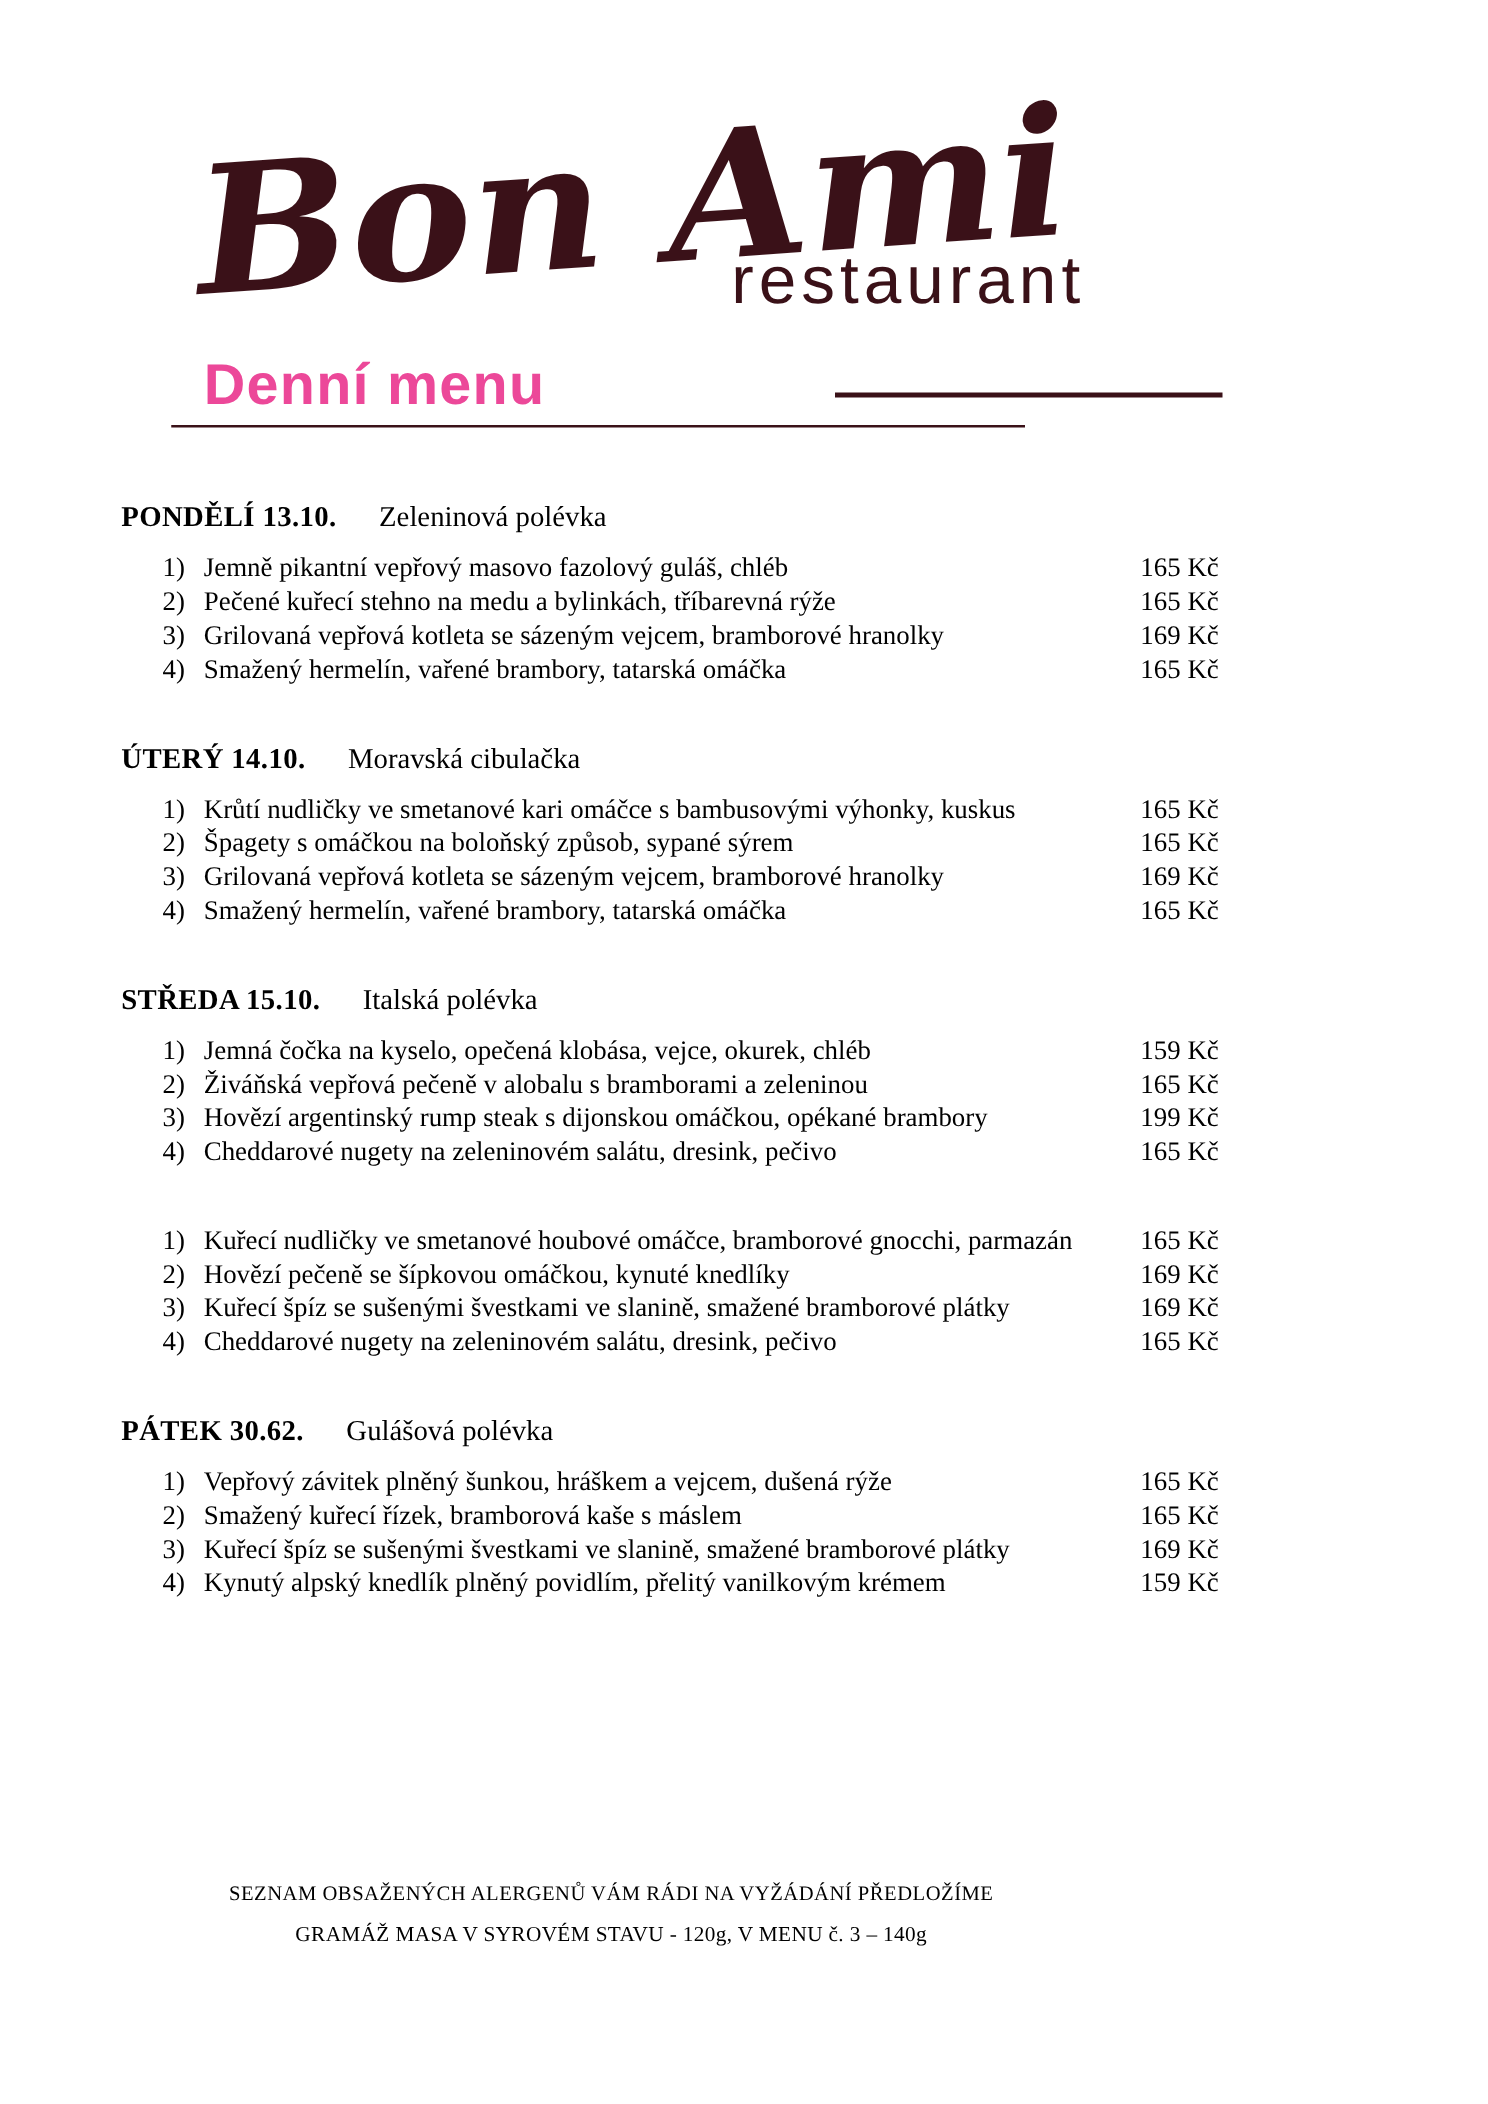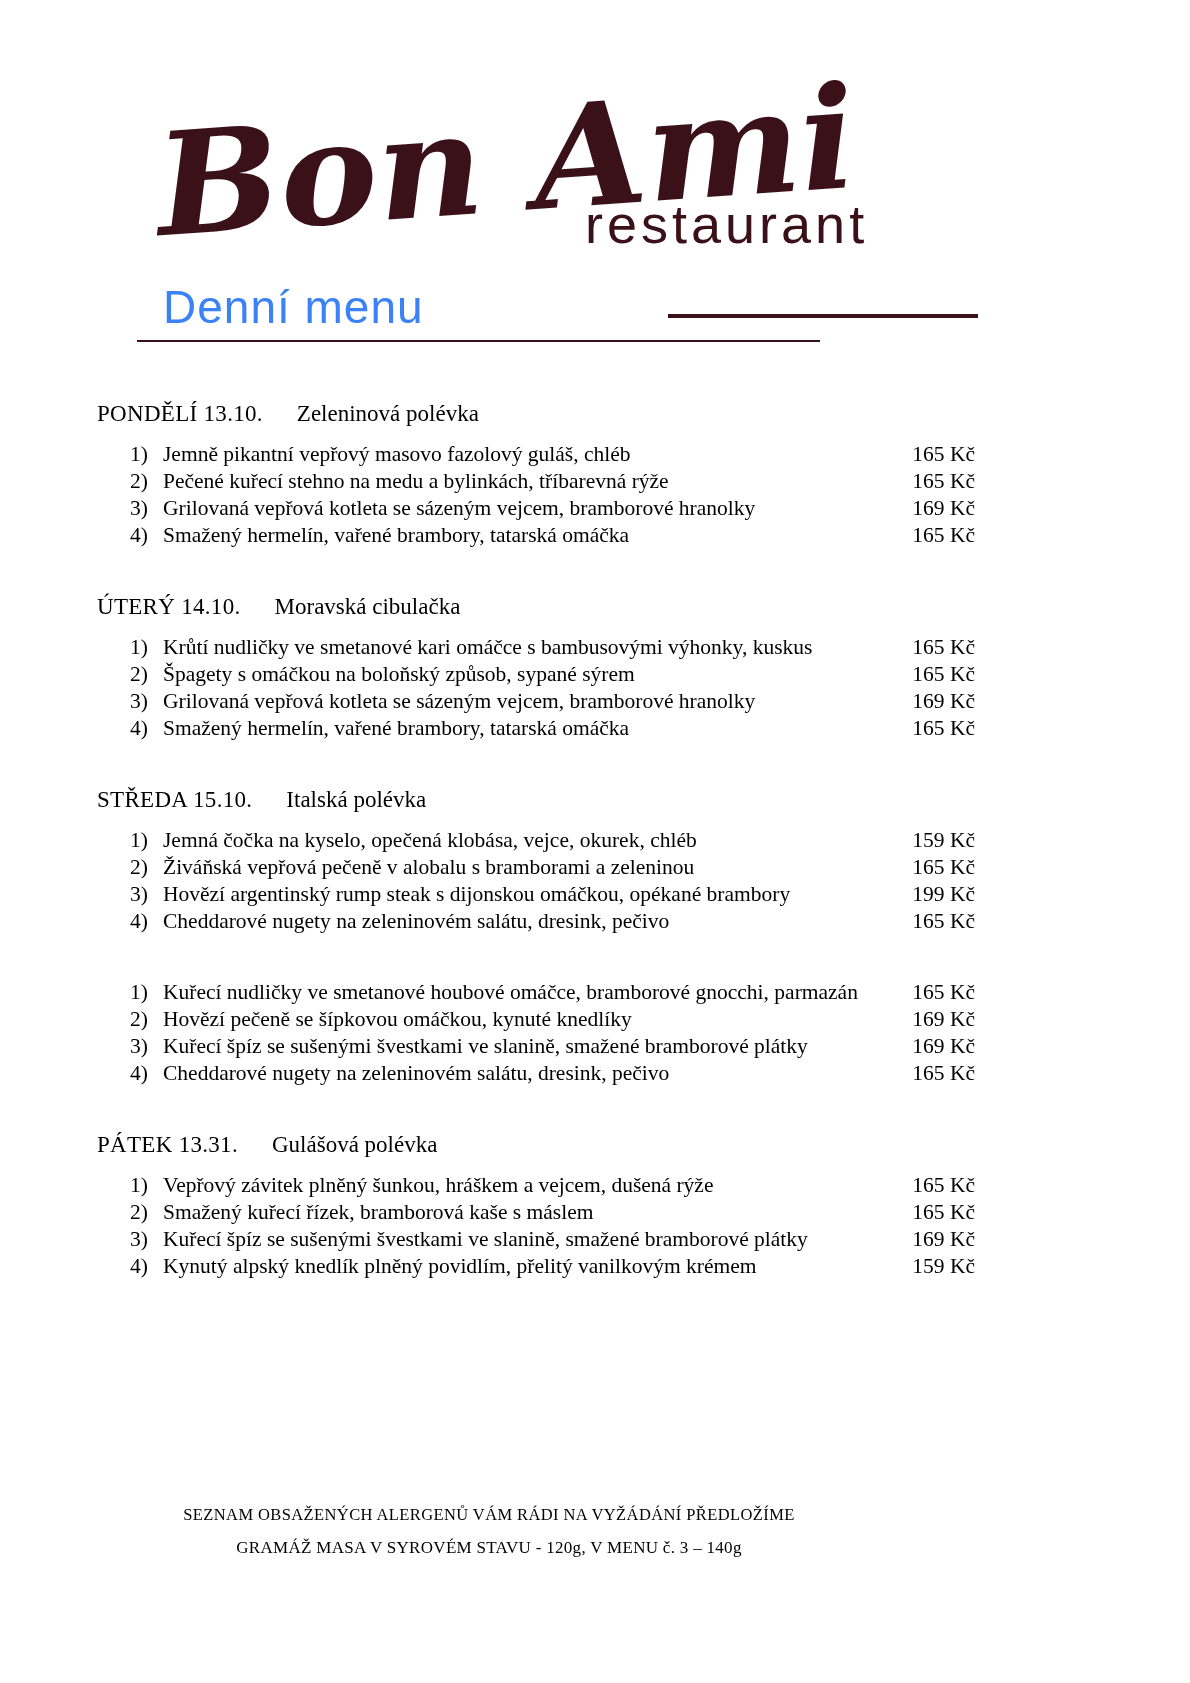--- a/index.html
+++ b/index.html
@@ -13,31 +13,31 @@
     font-family:"DejaVu Serif", serif;font-style:italic;font-weight:bold;
     fill:#3a1118;
   }
   .restaurant-label{
     position:absolute;left:585px;top:193px;width:352px;
     font-family:"Liberation Sans", sans-serif;font-size:54px;font-weight:400;
     letter-spacing:4px;color:#3a1118;white-space:nowrap;
   }
   .menu-title{
     position:absolute;left:163px;top:280px;
-    font-family:"Liberation Sans", sans-serif;font-size:46px;font-weight:normal;
-    letter-spacing:1px;color:#3b82f6;white-space:nowrap;
+    font-family:"Liberation Sans", sans-serif;font-size:46px;font-weight:bold;
+    letter-spacing:1px;color:#ec4899;white-space:nowrap;
   }
   .rule-right{position:absolute;left:668px;top:314px;width:310px;height:4px;background:#3a1118;}
   .rule-under{position:absolute;left:137px;top:340px;width:683px;height:2px;background:#3a1118;}
 
   
   .menu-body{position:absolute;left:97px;top:400px;width:878px;}
   .day{margin-bottom:44px;}
   .day-header{font-size:23px;line-height:28px;}
-  .day-label{font-weight:normal;letter-spacing:0.3px;}
+  .day-label{font-weight:bold;letter-spacing:0.3px;}
   .soup-label{margin-left:34px;}
   .items{margin-top:13px;}
   .row{display:flex;align-items:baseline;font-size:21.5px;line-height:27px;}
   .num{flex:none;width:33px;padding-left:33px;}
   .dish{flex:1;min-width:0;}
   .price{flex:none;margin-left:7px;white-space:nowrap;}
 
   
   .footer{position:absolute;left:0;top:1505px;width:978px;text-align:center;}
   .footer-line1{font-size:16.5px;letter-spacing:0.4px;line-height:20px;}
@@ -163,21 +163,21 @@
       <div class="row">
         <span class="num">4)</span>
         <span class="dish">Cheddarové nugety na zeleninovém salátu, dresink, pečivo</span>
         <span class="price">165 Kč</span>
       </div>
     </div>
   </section>
 
   <section class="day">
     <div class="day-header">
-      <span class="day-label">PÁTEK 13.31.</span><span class="soup-label">Gulášová polévka</span>
+      <span class="day-label">PÁTEK 30.62.</span><span class="soup-label">Gulášová polévka</span>
     </div>
     <div class="items">
       <div class="row">
         <span class="num">1)</span>
         <span class="dish">Vepřový závitek plněný šunkou, hráškem a vejcem, dušená rýže</span>
         <span class="price">165 Kč</span>
       </div>
       <div class="row">
         <span class="num">2)</span>
         <span class="dish">Smažený kuřecí řízek, bramborová kaše s máslem</span>

